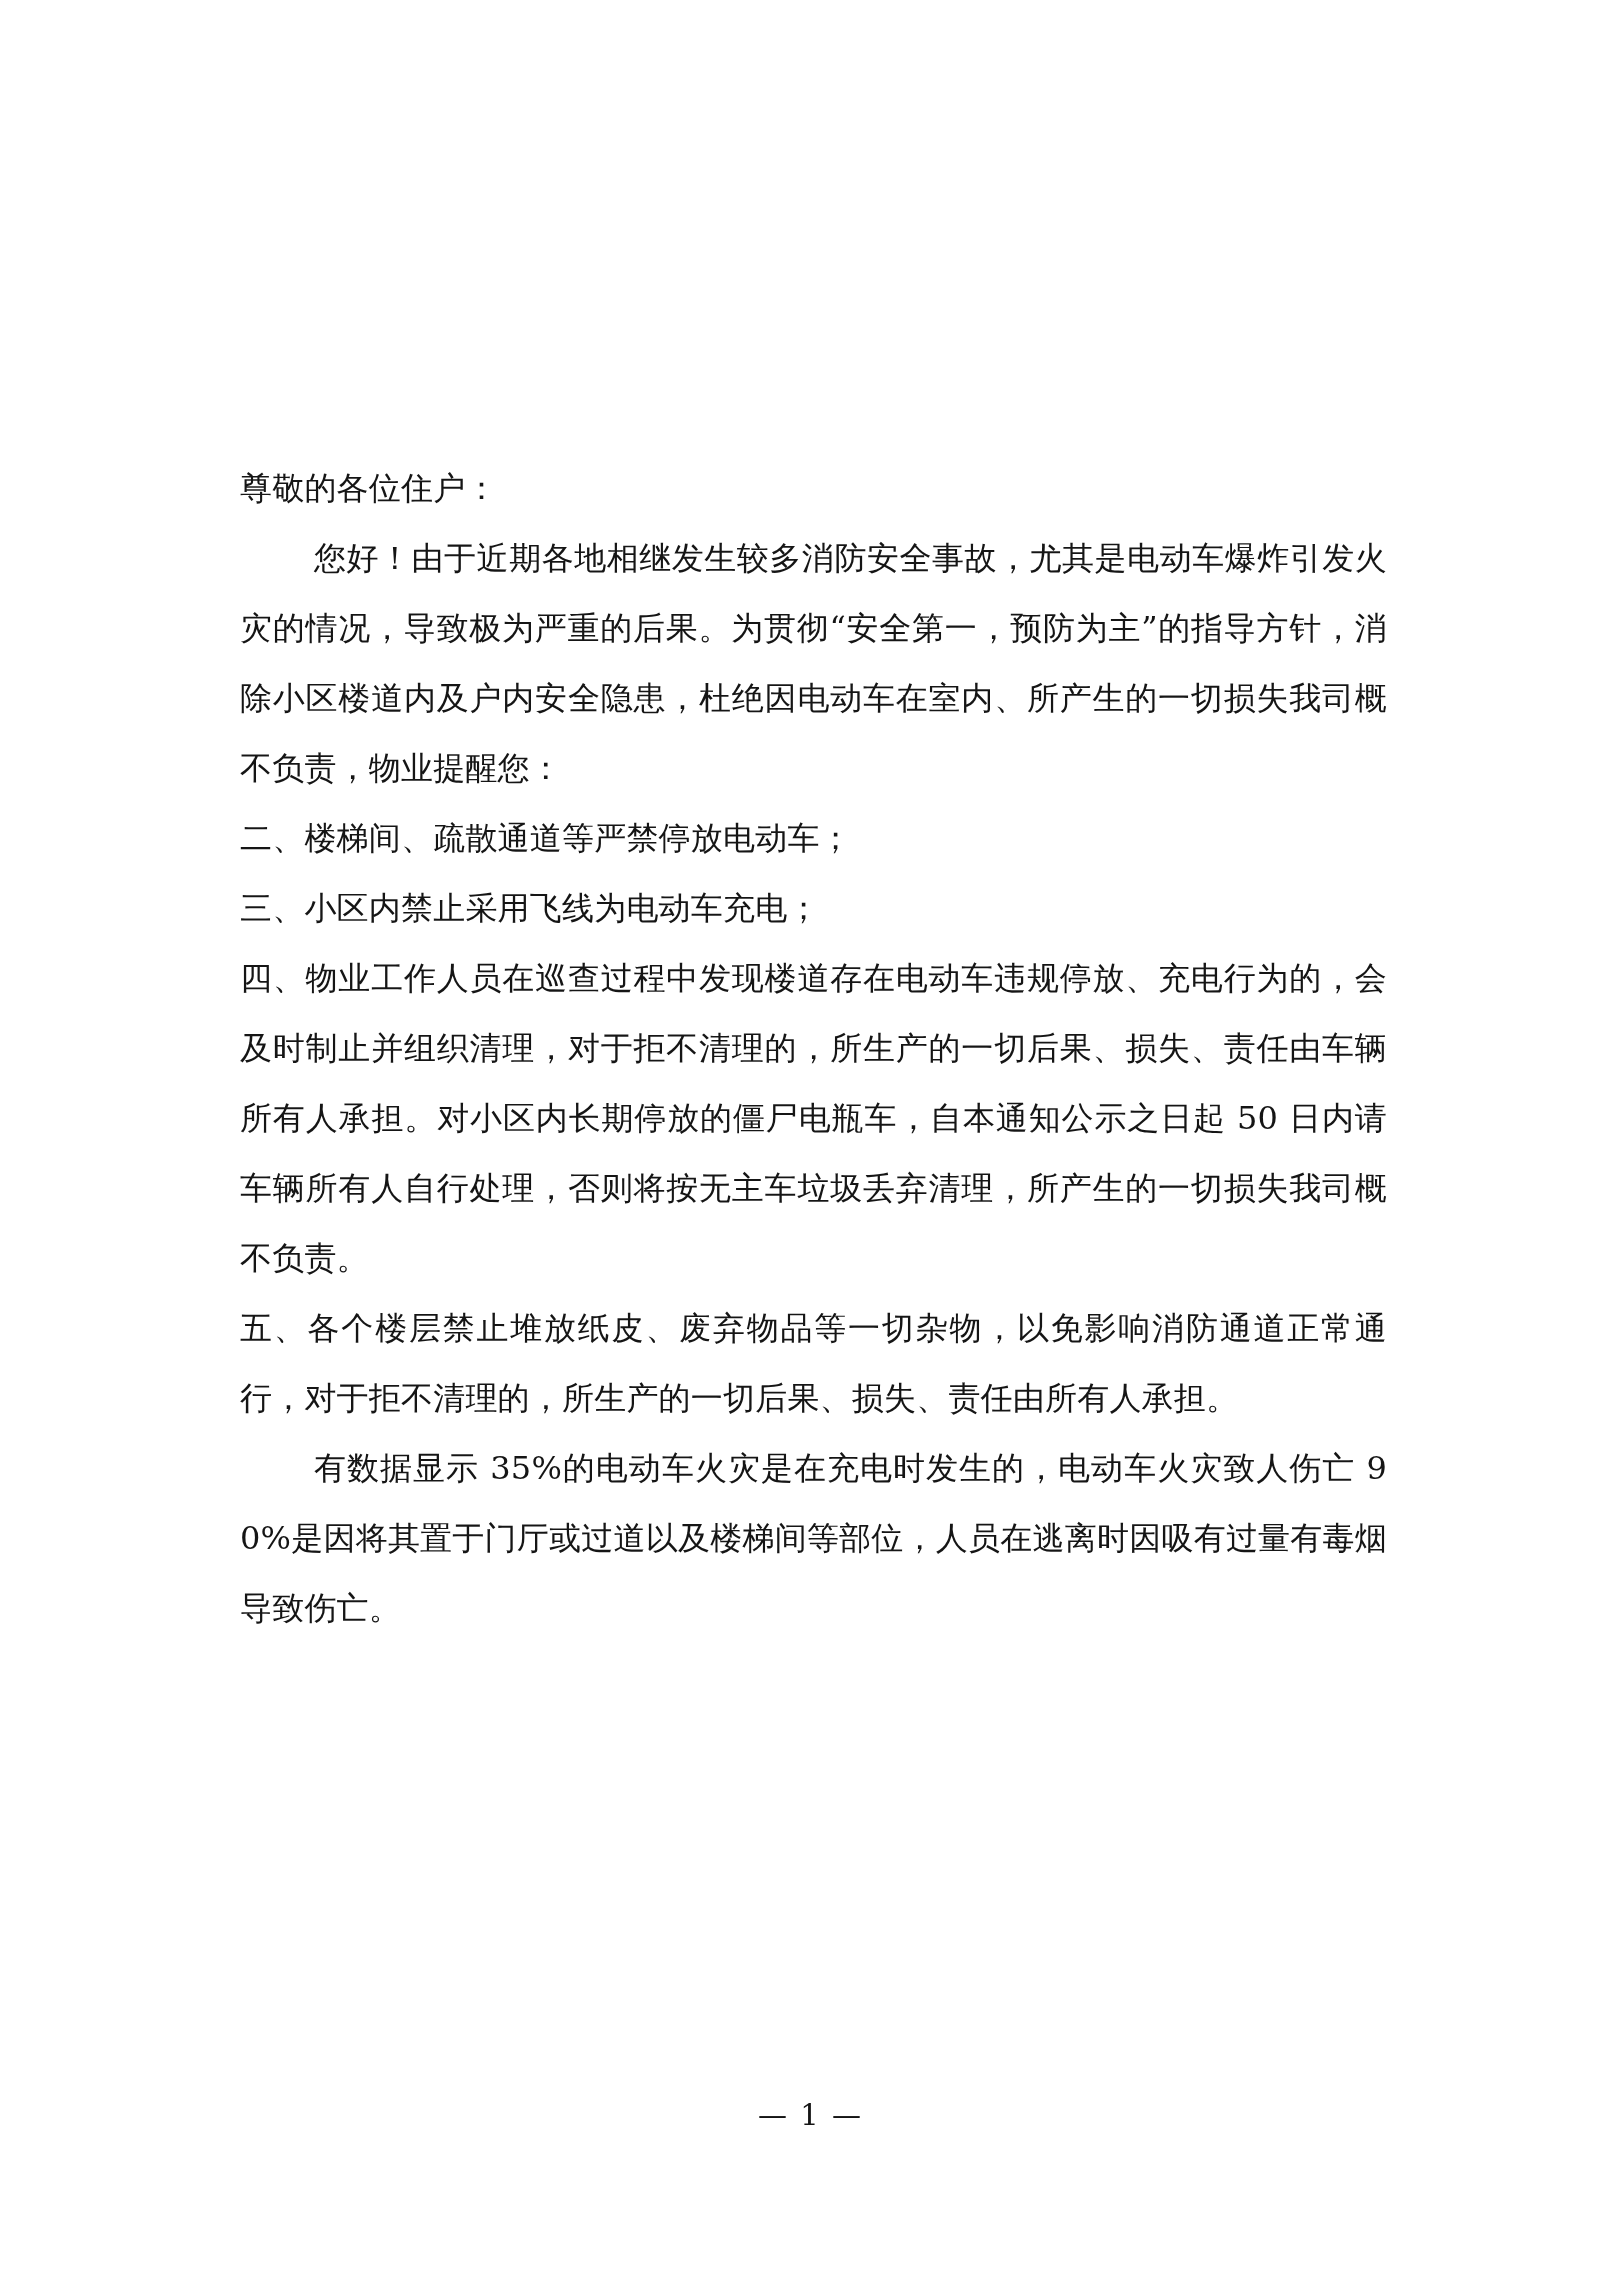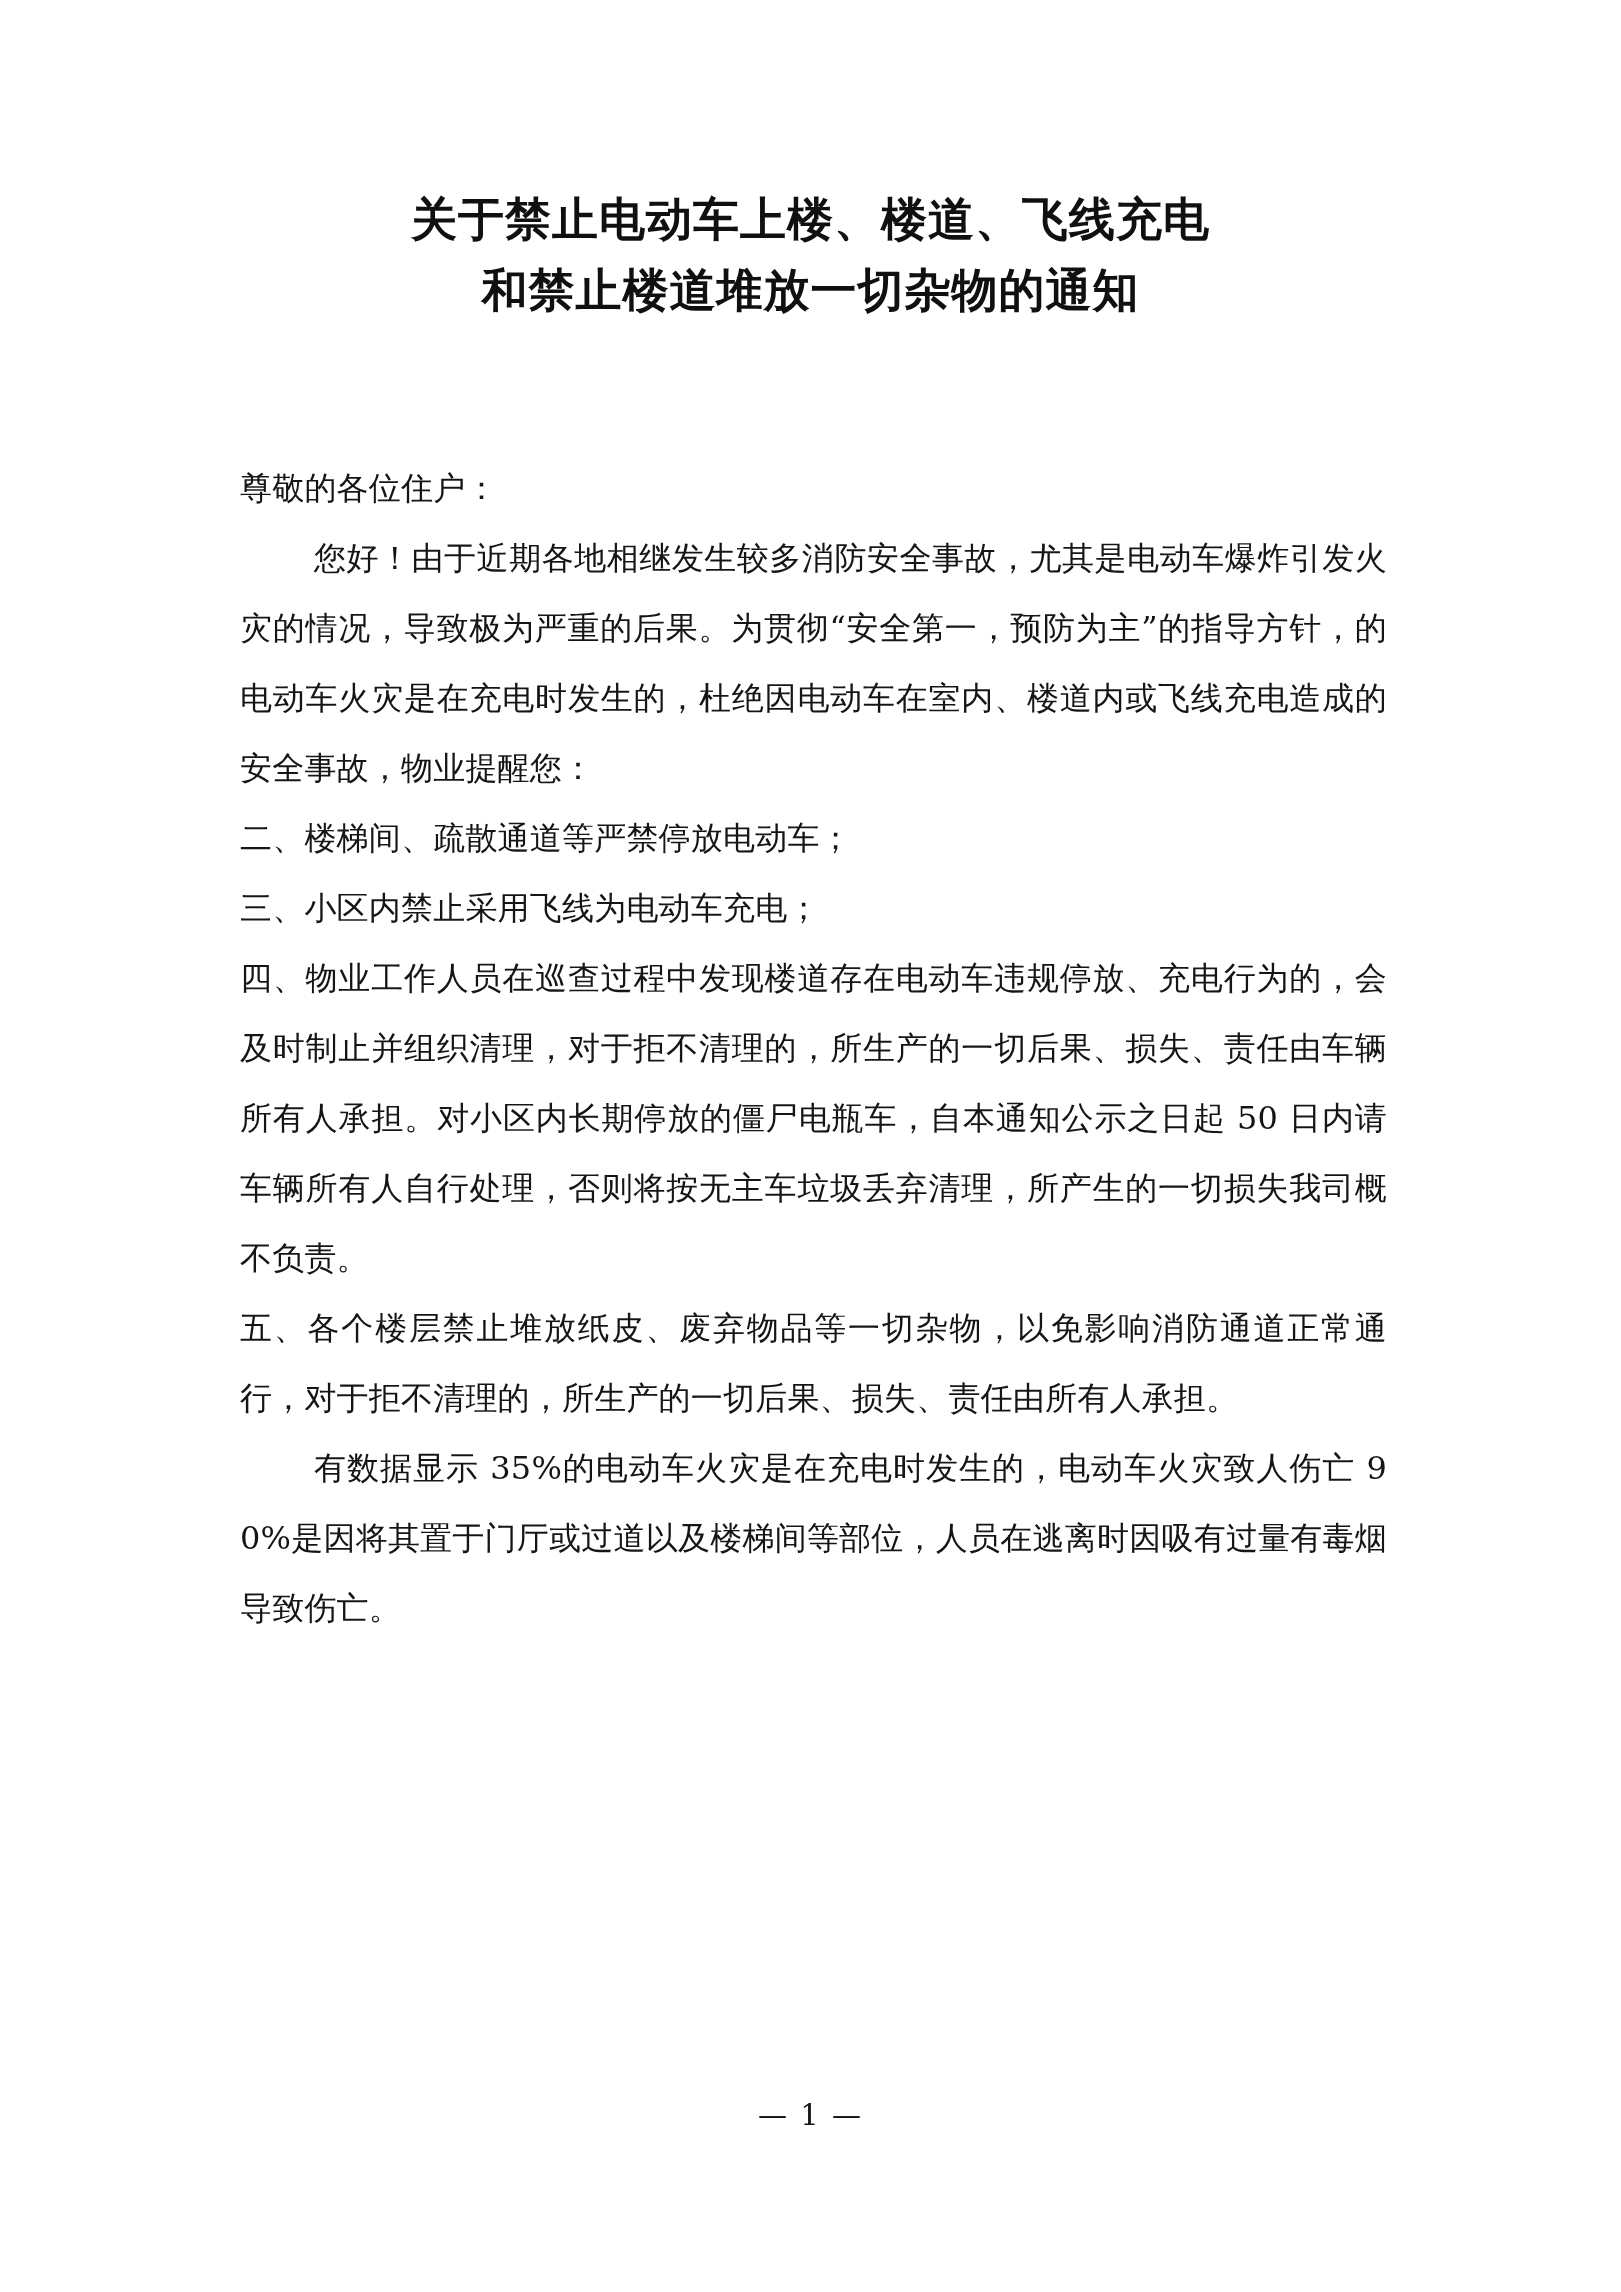--- a/index.html
+++ b/index.html
@@ -80,30 +80,26 @@
     font-size: 29px;
     color: #151515;
     letter-spacing: 2px;
   }
 </style>
 </head>
 <body>
 
 <div class="page">
 
-  <div class="title-block">
-    <div class="title-line">关于禁止电动车上楼、楼道、飞线充电</div>
-    <div class="title-line">和禁止楼道堆放一切杂物的通知</div>
-  </div>
 
   <div class="body-block">
 
     <div class="para salutation">尊敬的各位住户：</div>
 
-    <div class="para indent">您好！由于近期各地相继发生较多消防安全事故，尤其是电动车爆炸引发火灾的情况，导致极为严重的后果。为贯彻“安全第一，预防为主”的指导方针，的电动车火灾是在充电时发生的，杜绝因电动车在室内、楼道内或飞线充电造成的安全事故，物业提醒您：</div>
+    <div class="para indent">您好！由于近期各地相继发生较多消防安全事故，尤其是电动车爆炸引发火灾的情况，导致极为严重的后果。为贯彻“安全第一，预防为主”的指导方针，消除小区楼道内及户内安全隐患，杜绝因电动车在室内、所产生的一切损失我司概不负责，物业提醒您：</div>
 
 
     <div class="para">二、楼梯间、疏散通道等严禁停放电动车；</div>
 
     <div class="para">三、小区内禁止采用飞线为电动车充电；</div>
 
     <div class="para">四、物业工作人员在巡查过程中发现楼道存在电动车违规停放、充电行为的，会及时制止并组织清理，对于拒不清理的，所生产的一切后果、损失、责任由车辆所有人承担。对小区内长期停放的僵尸电瓶车，自本通知公示之日起 50 日内请车辆所有人自行处理，否则将按无主车垃圾丢弃清理，所产生的一切损失我司概不负责。</div>
 
     <div class="para">五、各个楼层禁止堆放纸皮、废弃物品等一切杂物，以免影响消防通道正常通行，对于拒不清理的，所生产的一切后果、损失、责任由所有人承担。</div>
 

